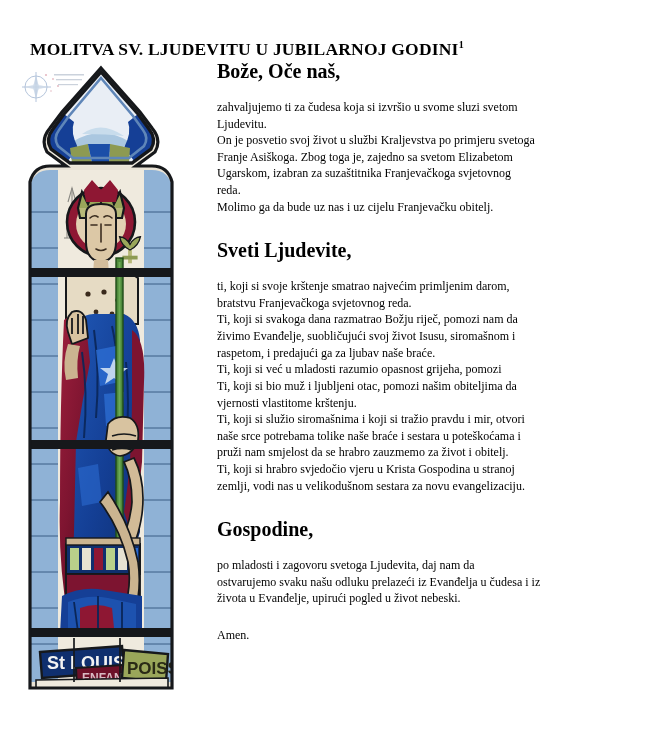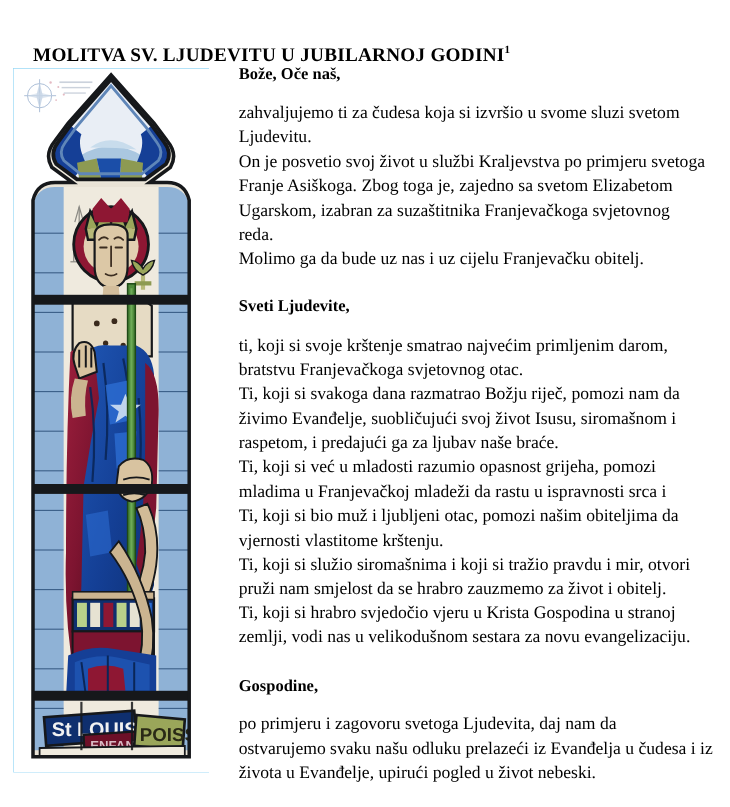--- a/index.html
+++ b/index.html
@@ -49,39 +49,39 @@
     position: absolute;
     left: 217px;
     top: 58px;
     width: 432px;
   }
 
   
   .section { margin: 0 0 0 0; }
   .section-heading {
     font-weight: bold;
-    font-size: 15px;
+    font-size: 20px;
     line-height: 1.35;
     margin: 0 0 14px 0;
   }
   .section-body {
-    font-size: 16px;
+    font-size: 12px;
     line-height: 1.385;
     margin: 0;
   }
   .section-body .ln { display: block; }
   .gap-md { height: 20px; }
   .gap-lg { height: 22px; }
 
   
   .glass-wrap {
     position: relative;
     width: 178px;
     height: 640px;
-    background: #0ea5e9;
+    background: #22c55e;
   }
   .glass-svg { display: block; }
 
   .watermark {
     position: absolute;
     left: 6px;
     top: 4px;
     width: 74px;
     height: 40px;
     opacity: 0.5;
@@ -375,41 +375,41 @@
       <span class="ln">Molimo ga da bude uz nas i uz cijelu Franjevačku obitelj.</span>
     </p>
   </div>
 
   <div class="gap-lg"></div>
 
   <div class="section">
     <div class="section-heading">Sveti Ljudevite,</div>
     <p class="section-body">
       <span class="ln">ti, koji si svoje krštenje smatrao najvećim primljenim darom,</span>
-      <span class="ln">bratstvu Franjevačkoga svjetovnog otac.</span>
+      <span class="ln">bratstvu Franjevačkoga svjetovnog reda.</span>
       <span class="ln">Ti, koji si svakoga dana razmatrao Božju riječ, pomozi nam da</span>
       <span class="ln">živimo Evanđelje, suobličujući svoj život Isusu, siromašnom i</span>
       <span class="ln">raspetom, i predajući ga za ljubav naše braće.</span>
       <span class="ln">Ti, koji si već u mladosti razumio opasnost grijeha, pomozi</span>
-      <span class="ln">mladima u Franjevačkoj mladeži da rastu u ispravnosti srca i</span>
       <span class="ln">Ti, koji si bio muž i ljubljeni otac, pomozi našim obiteljima da</span>
       <span class="ln">vjernosti vlastitome krštenju.</span>
       <span class="ln">Ti, koji si služio siromašnima i koji si tražio pravdu i mir, otvori</span>
+      <span class="ln">naše srce potrebama tolike naše braće i sestara u poteškoćama i</span>
       <span class="ln">pruži nam smjelost da se hrabro zauzmemo za život i obitelj.</span>
       <span class="ln">Ti, koji si hrabro svjedočio vjeru u Krista Gospodina u stranoj</span>
       <span class="ln">zemlji, vodi nas u velikodušnom sestara za novu evangelizaciju.</span>
     </p>
   </div>
 
   <div class="gap-lg"></div>
 
   <div class="section">
     <div class="section-heading">Gospodine,</div>
     <p class="section-body">
-      <span class="ln">po primjeru i zagovoru svetoga Ljudevita, daj nam da</span>
+      <span class="ln">po mladosti i zagovoru svetoga Ljudevita, daj nam da</span>
       <span class="ln">ostvarujemo svaku našu odluku prelazeći iz Evanđelja u čudesa i iz</span>
       <span class="ln">života u Evanđelje, upirući pogled u život nebeski.</span>
     </p>
   </div>
 
   <div class="gap-md"></div>
 
   <p class="section-body">Amen.</p>
 </div>
 

